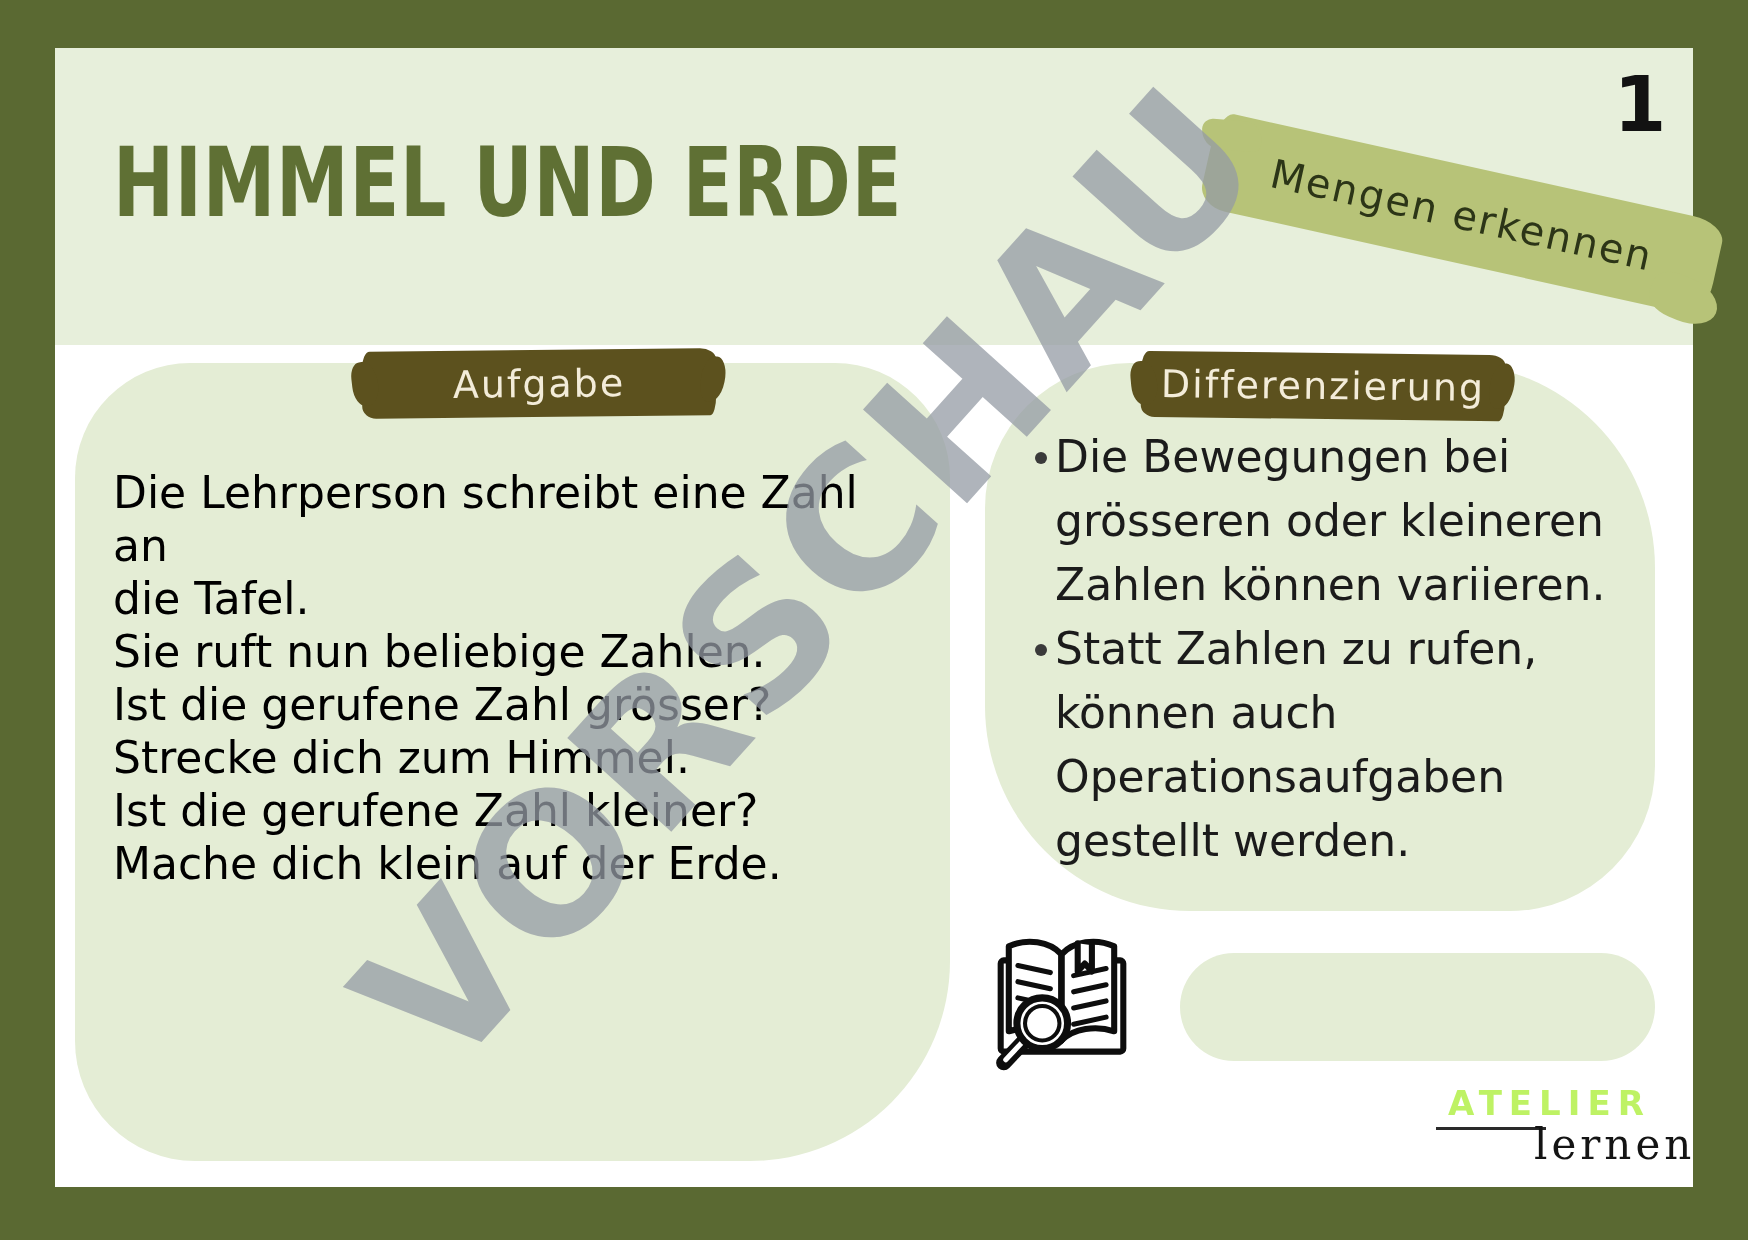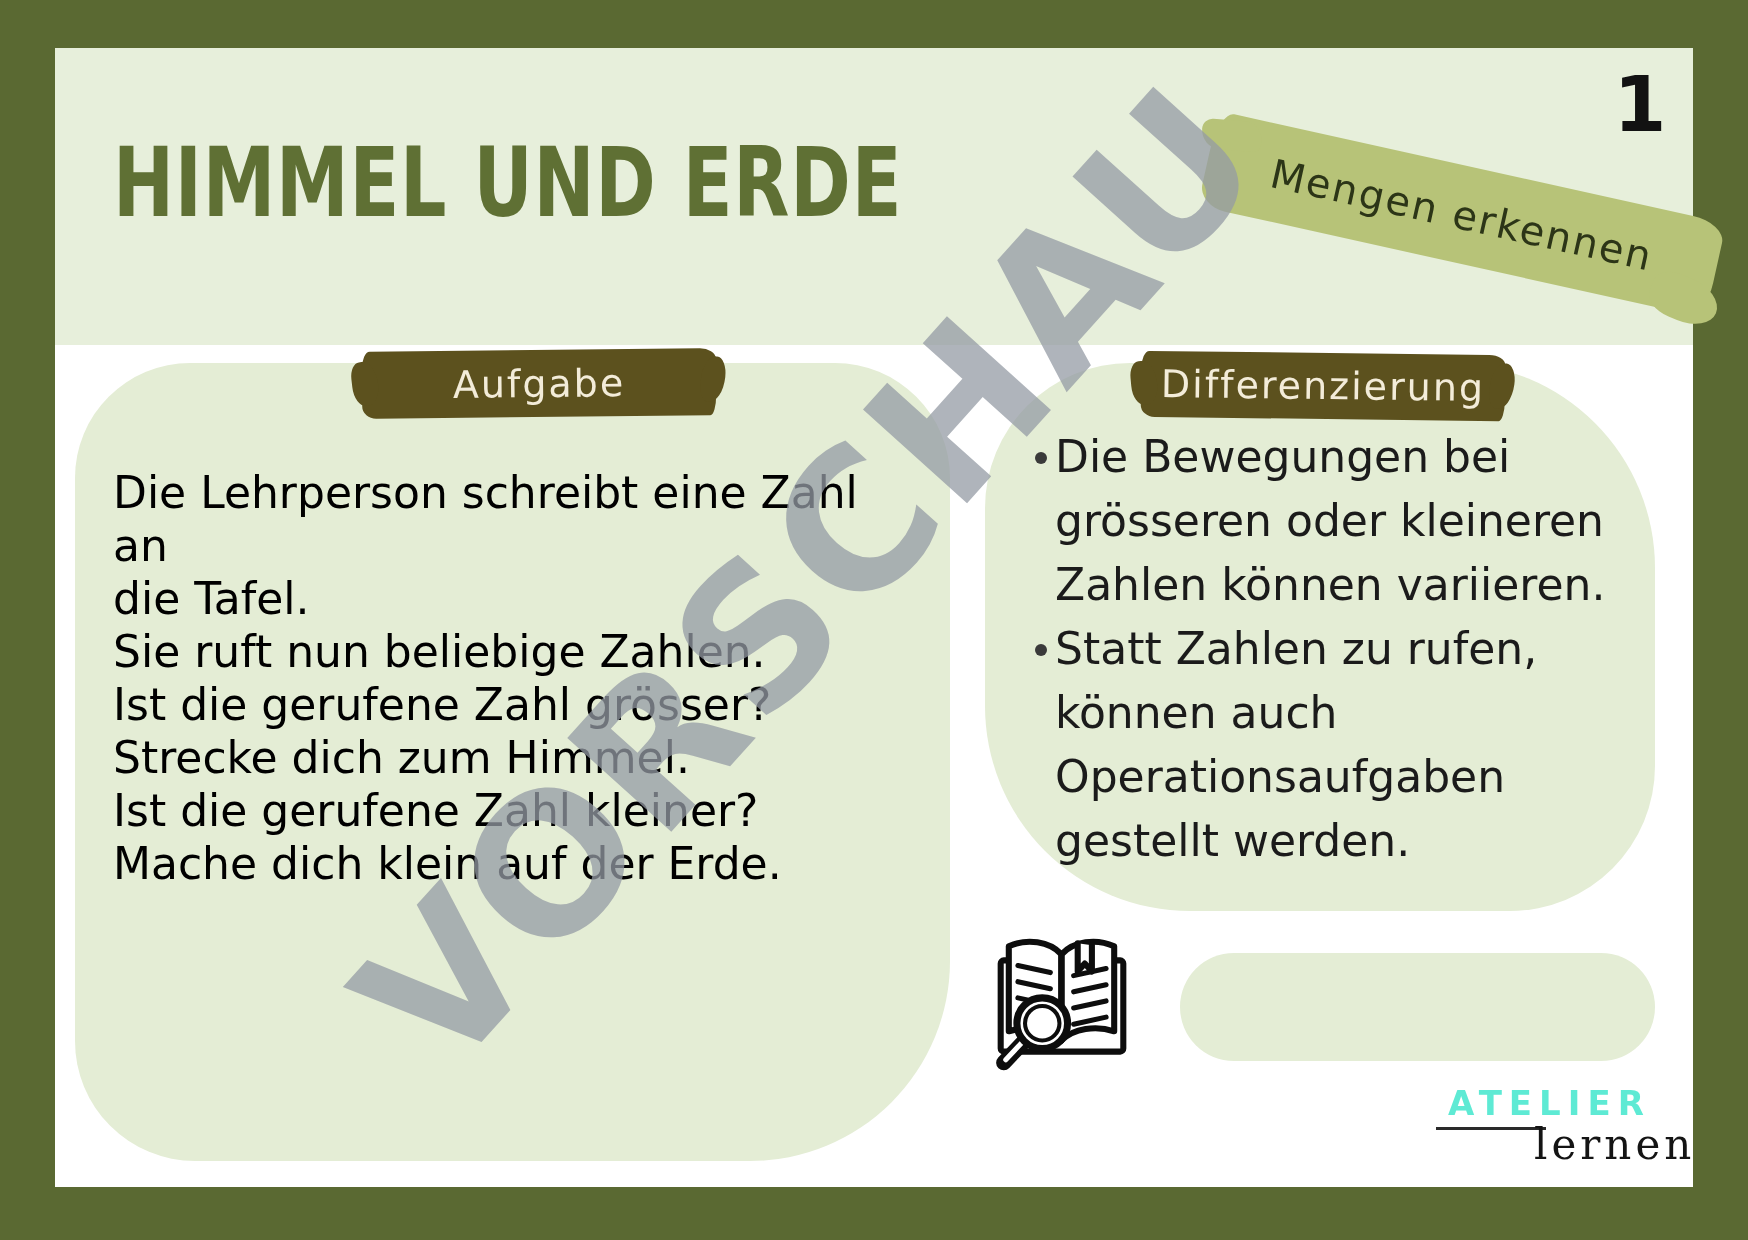--- a/index.html
+++ b/index.html
@@ -92,21 +92,21 @@
   .book-icon{
     position:absolute;left:988px;top:930px;width:148px;height:152px;z-index:3;
   }
   .empty-note-box{
     position:absolute;left:1180px;top:953px;width:475px;height:108px;
     background:#e4edd5;border-radius:54px;z-index:3;
   }
   .logo{position:absolute;z-index:3;}
   .logo-name{
     position:absolute;left:1448px;top:1083px;width:190px;
-    font-size:34px;font-weight:700;letter-spacing:7px;color:#5eead4;
+    font-size:34px;font-weight:700;letter-spacing:7px;color:#bef264;
     white-space:nowrap;
   }
   .logo-underline{
     position:absolute;left:1436px;top:1127px;width:110px;height:3px;
     background:#2a2a2a;z-index:3;
   }
   .logo-sub{
     position:absolute;left:1534px;top:1120px;
     font-family:"DejaVu Serif", serif;
     font-size:42px;color:#141414;letter-spacing:4px;z-index:3;

